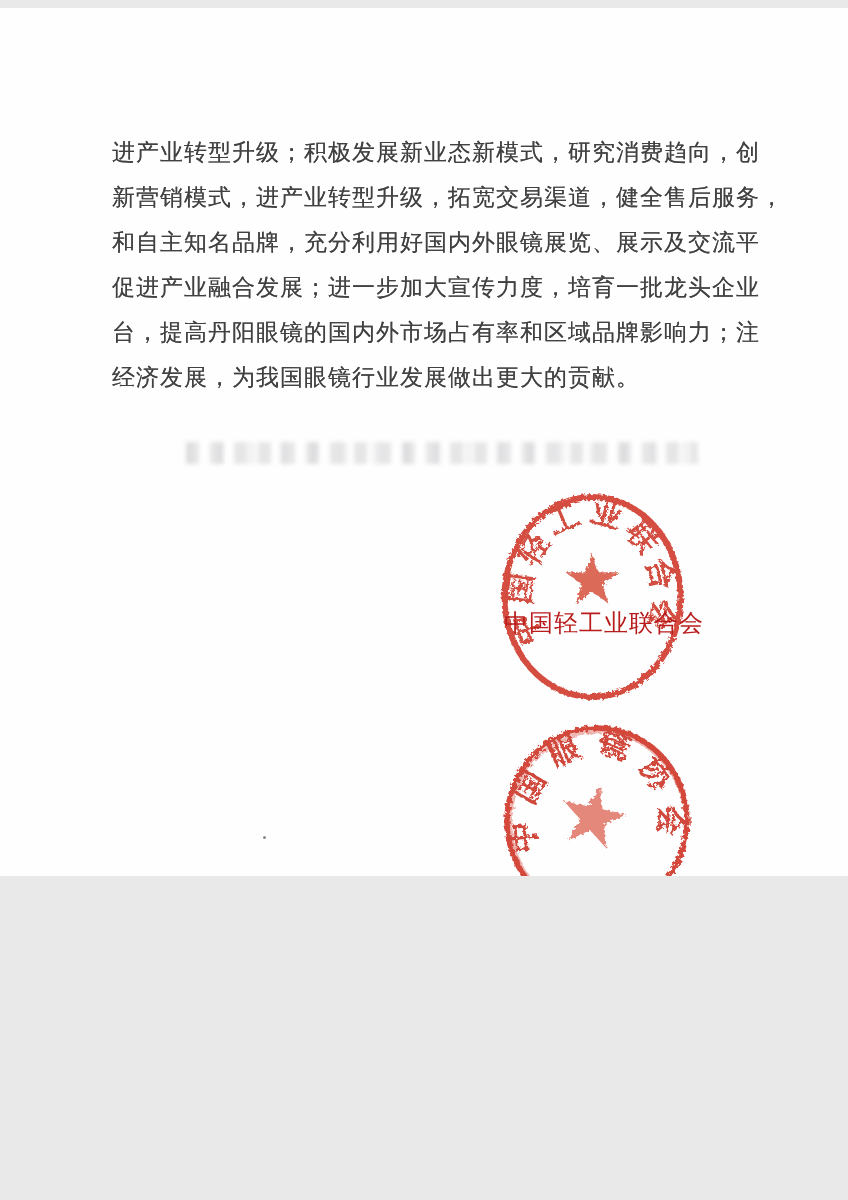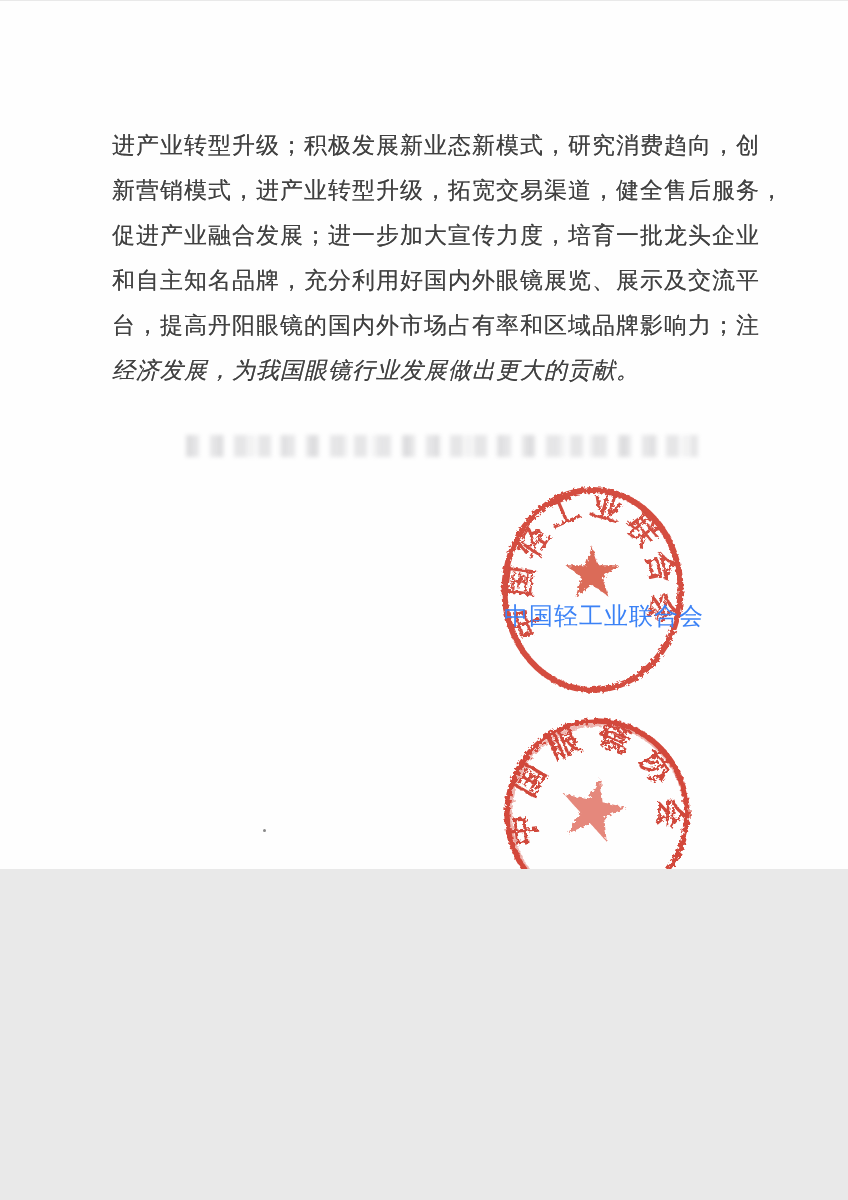--- a/index.html
+++ b/index.html
@@ -1,70 +1,70 @@
 <!DOCTYPE html>
 <html><head>
 <meta charset="utf-8">
 <style>
   html,body{margin:0;padding:0;background:#e9e9e9;}
   .page{
-    position:relative;width:848px;height:868px;margin:1px auto;
+    position:relative;width:848px;height:868px;margin:8px auto;
     background:#fefefe;overflow:hidden;
     font-family:"Liberation Serif", serif;
   }
   
   .body-text{
     position:absolute;left:112px;top:122px;width:632px;
     color:#414141;font-size:23px;
   }
   .body-line{
     height:45px;line-height:45px;white-space:nowrap;
     text-align:justify;text-align-last:justify;
     letter-spacing:1px;
     text-shadow:0 0 0.4px #6a6a6a;
   }
-  .body-line.last{text-align-last:left;font-style:italic;}
+  .body-line.last{text-align-last:left;}
   
   .ghost-band{
     position:absolute;left:186px;top:434px;width:512px;height:22px;
     background:
       repeating-linear-gradient(90deg, rgba(110,110,118,0.30) 0 13px, transparent 13px 24px),
       repeating-linear-gradient(90deg, rgba(130,130,138,0.18) 0 7px, transparent 7px 31px);
     filter:blur(2px);
     opacity:.55;
   }
   
   .stamp{position:absolute;}
   .stamp svg{overflow:visible;display:block;}
   .seal-arc-text{
     font-family:"Liberation Serif", serif;
     font-weight:bold;
   }
   
   .overlay-text{
-    position:absolute;color:#3b82f6;white-space:nowrap;
+    position:absolute;color:#b91c1c;white-space:nowrap;
     font-family:"Liberation Serif", serif;
   }
   .org1{left:504px;top:599px;font-size:24px;letter-spacing:1px;}
   .org2{left:530px;top:816px;font-size:24px;letter-spacing:1px;}
   .date-line{left:489px;top:856px;font-size:26px;letter-spacing:2px;word-spacing:6px;}
   
   .dash{position:absolute;background:rgba(45,45,50,0.32);border-radius:1px;}
   .speck{position:absolute;width:3px;height:3px;background:rgba(40,40,40,0.55);border-radius:50%;}
 </style>
 </head>
 <body>
 
 <div class="page">
 
   <div class="body-text">
     <div class="body-line">进产业转型升级；积极发展新业态新模式，研究消费趋向，创</div>
     <div class="body-line">新营销模式，进产业转型升级，拓宽交易渠道，健全售后服务，</div>
+    <div class="body-line">和自主知名品牌，充分利用好国内外眼镜展览、展示及交流平</div>
     <div class="body-line">促进产业融合发展；进一步加大宣传力度，培育一批龙头企业</div>
-    <div class="body-line">和自主知名品牌，充分利用好国内外眼镜展览、展示及交流平</div>
     <div class="body-line">台，提高丹阳眼镜的国内外市场占有率和区域品牌影响力；注</div>
     <div class="body-line last">经济发展，为我国眼镜行业发展做出更大的贡献。</div>
   </div>
 
   <div class="ghost-band"></div>
 
   <div class="stamp" style="left:488px;top:478px;">
     <svg width="212" height="224" viewBox="0 0 212 224">
       <defs>
         <filter id="rough1" x="-20%" y="-20%" width="140%" height="140%">

